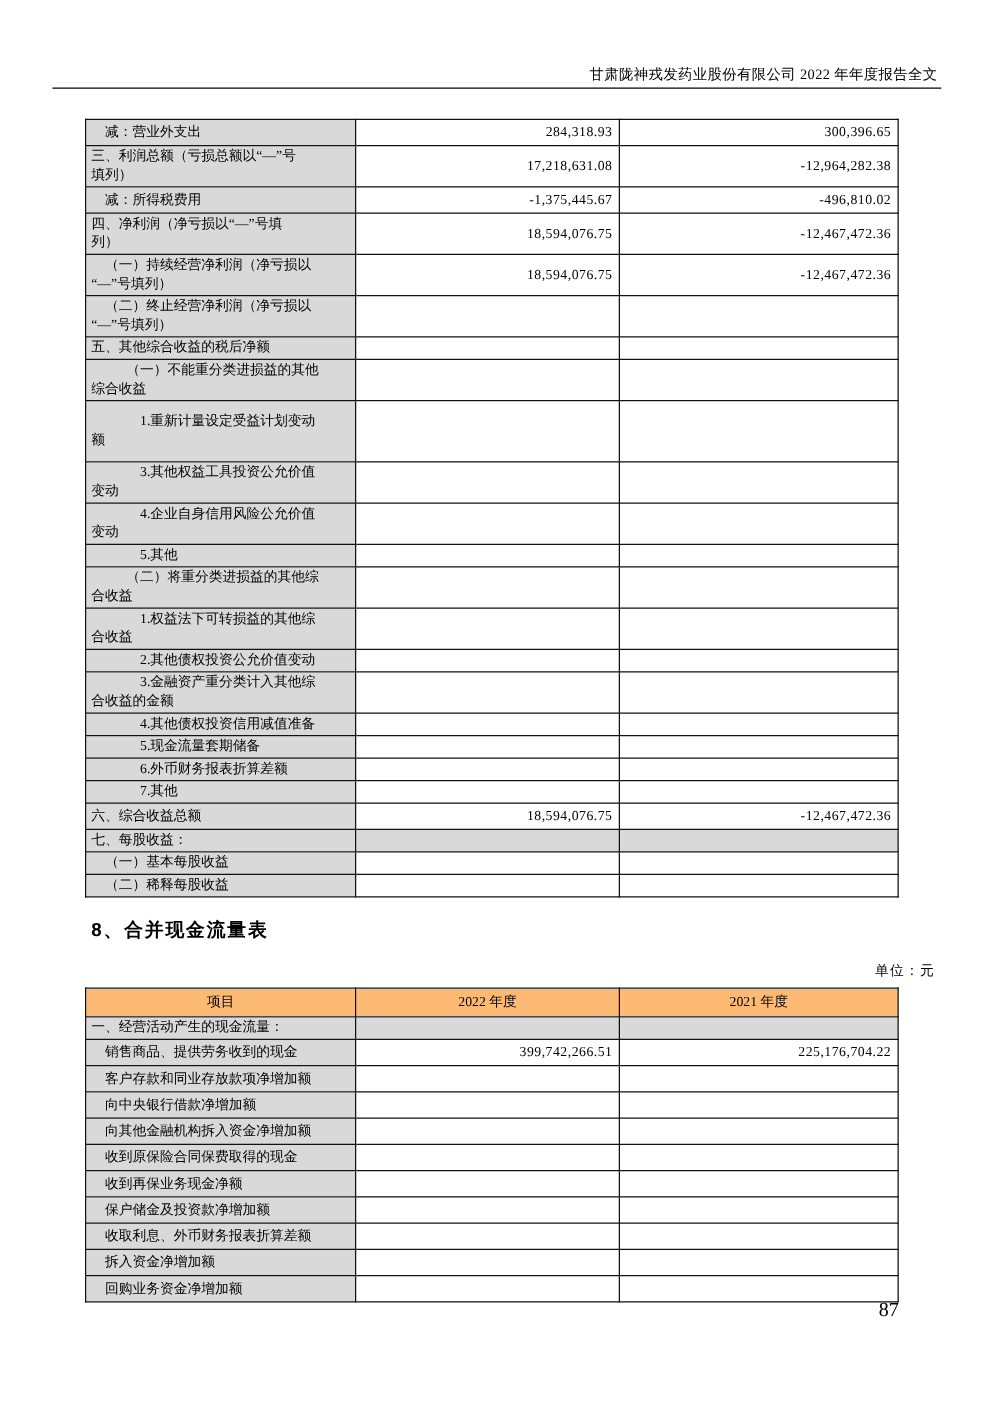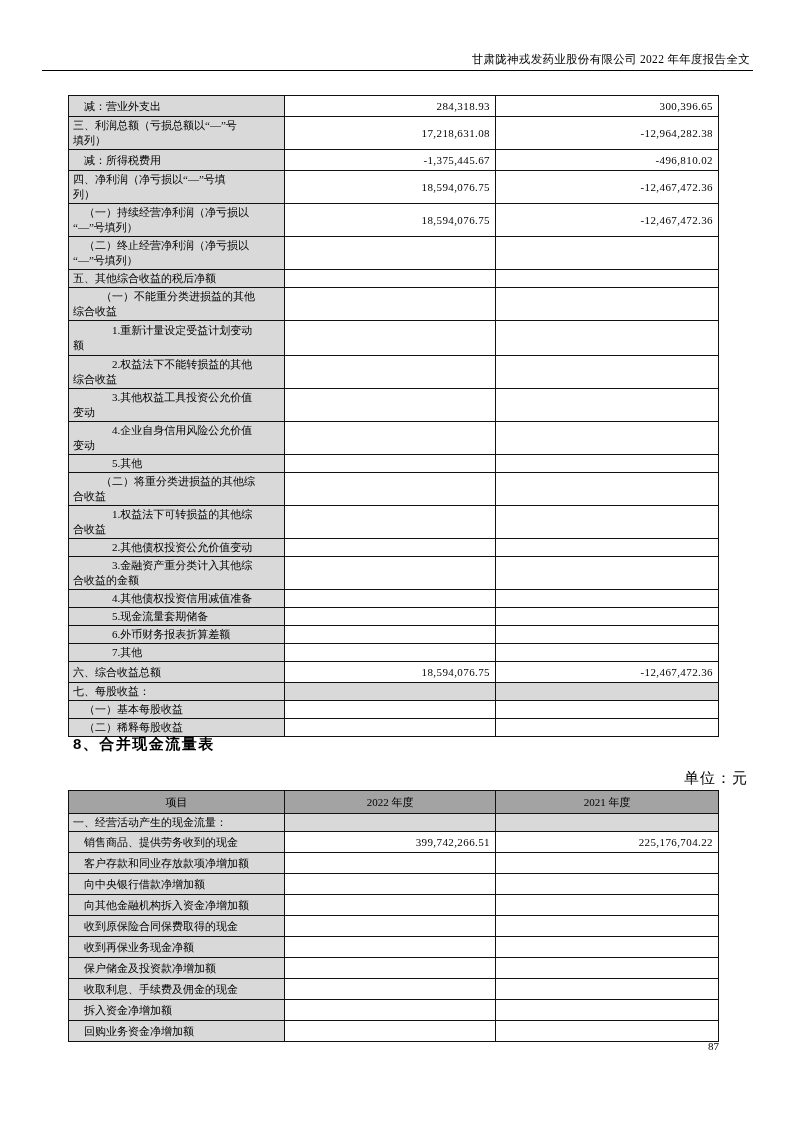--- a/index.html
+++ b/index.html
@@ -18,37 +18,37 @@
     position:absolute;left:68px;width:650px;border-collapse:collapse;
     table-layout:fixed;border:1.5px solid #000;
   }
   .t1{top:95px}
   .t2{top:790px}
   td,th{
     border:1px solid #111;vertical-align:middle;font-size:11px;line-height:15px;
     overflow:hidden;
   }
   th{
-    background:#a3a3a3;font-weight:normal;text-align:center;height:20px;padding:1px 2px;
+    background:#fdba74;font-weight:normal;text-align:center;height:20px;padding:1px 2px;
   }
   td.lab{
     background:#d9d9d9;text-align:left;padding:1px 6px 1px 4px;white-space:pre-wrap;
   }
   td.num{text-align:right;padding:1px 5px 1px 2px;letter-spacing:.4px}
   td.gray{background:#d9d9d9}
   .ind0{text-indent:0}
   .ind1{text-indent:11px}
   .ind2{text-indent:28px}
   .ind3{text-indent:39px}
   .sec-title{
     position:absolute;left:73px;top:735px;font-size:15px;font-weight:bold;
     font-family:"Liberation Sans","DejaVu Sans",sans-serif;letter-spacing:1.5px;
   }
-  .unit{position:absolute;top:769px;right:45px;font-size:15px;letter-spacing:1px}
-  .pageno{position:absolute;top:1040px;right:74px;font-size:11px}
+  .unit{position:absolute;top:769px;right:45px;font-size:11px;letter-spacing:1px}
+  .pageno{position:absolute;top:1040px;right:74px;font-size:16px}
 </style>
 </head>
 <body>
 
 <div class="hdr">甘肃陇神戎发药业股份有限公司 2022 年年度报告全文</div>
 <div class="rule"></div>
 
 <table class="t t1">
   <colgroup>
     <col style="width:216px">
@@ -94,29 +94,23 @@
         <td class="lab ind0">五、其他综合收益的税后净额</td>
         <td class="num"></td>
         <td class="num"></td>
       </tr>
       <tr style="height: 33px;">
         <td class="lab ind2">（一）不能重分类进损益的其他
 综合收益</td>
         <td class="num"></td>
         <td class="num"></td>
       </tr>
-      <tr style="height: 35px;">
+      <tr style="height: 49px;">
         <td class="lab ind3">1.重新计量设定受益计划变动
 额</td>
-        <td class="num"></td>
-        <td class="num"></td>
-      </tr>
-      <tr style="height: 33px;">
-        <td class="lab ind3">2.权益法下不能转损益的其他
-综合收益</td>
         <td class="num"></td>
         <td class="num"></td>
       </tr>
       <tr style="height: 33px;">
         <td class="lab ind3">3.其他权益工具投资公允价值
 变动</td>
         <td class="num"></td>
         <td class="num"></td>
       </tr>
       <tr style="height: 33px;">
@@ -247,21 +241,21 @@
         <td class="lab ind1">收到再保业务现金净额</td>
         <td class="num"></td>
         <td class="num"></td>
       </tr>
       <tr style="height: 21px;">
         <td class="lab ind1">保户储金及投资款净增加额</td>
         <td class="num"></td>
         <td class="num"></td>
       </tr>
       <tr style="height: 21px;">
-        <td class="lab ind1">收取利息、手续费及佣金的现金</td>
+        <td class="lab ind1">收取利息、外币财务报表折算差额</td>
         <td class="num"></td>
         <td class="num"></td>
       </tr>
       <tr style="height: 21px;">
         <td class="lab ind1">拆入资金净增加额</td>
         <td class="num"></td>
         <td class="num"></td>
       </tr>
       <tr style="height: 21px;">
         <td class="lab ind1">回购业务资金净增加额</td>

